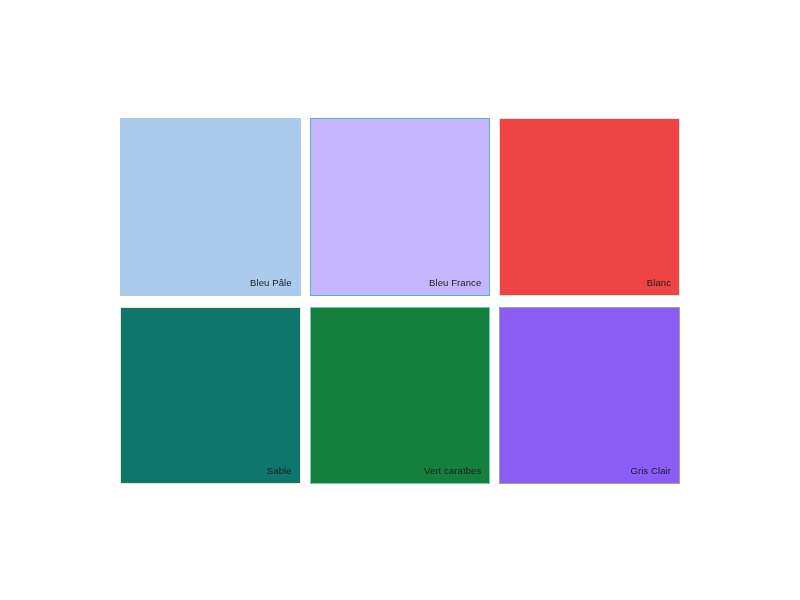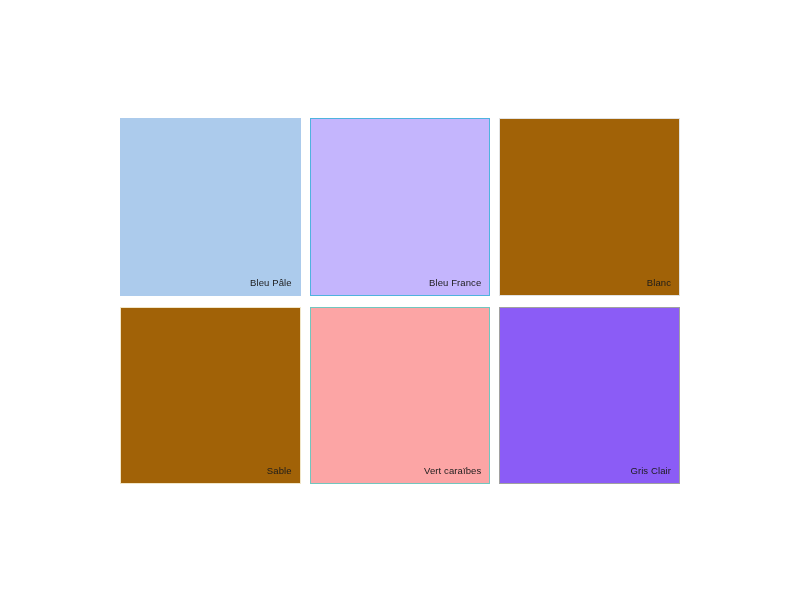--- a/index.html
+++ b/index.html
@@ -62,29 +62,29 @@
   <div id="swatch-grid">
 
     <div class="swatch" style="background: rgb(172, 203, 236); border: 1px solid rgb(172, 203, 236);">
       <span class="swatch-label" style="color: rgb(28, 28, 28);">Bleu Pâle</span>
     </div>
 
     <div class="swatch" style="background: #c4b5fd; border: 1px solid rgb(79, 179, 222);">
       <span class="swatch-label" style="color: rgb(28, 28, 28);">Bleu France</span>
     </div>
 
-    <div class="swatch" style="background: #a16207; border: 1px solid rgb(226, 226, 226);">
+    <div class="swatch" style="background: #ef4444; border: 1px solid rgb(226, 226, 226);">
       <span class="swatch-label" style="color: rgb(28, 28, 28);">Blanc</span>
     </div>
 
-    <div class="swatch" style="background: #a16207; border: 1px solid rgb(241, 230, 200);">
+    <div class="swatch" style="background: #0f766e; border: 1px solid rgb(241, 230, 200);">
       <span class="swatch-label" style="color: rgb(28, 28, 28);">Sable</span>
     </div>
 
-    <div class="swatch" style="background: #fca5a5; border: 1px solid rgb(114, 198, 190);">
+    <div class="swatch" style="background: #15803d; border: 1px solid rgb(114, 198, 190);">
       <span class="swatch-label" style="color: rgb(28, 28, 28);">Vert caraïbes</span>
     </div>
 
     <div class="swatch" style="background: #8b5cf6; border: 1px solid rgb(160, 160, 160);">
       <span class="swatch-label" style="color: rgb(28, 28, 28);">Gris Clair</span>
     </div>
 
   </div>
 
 </div>

